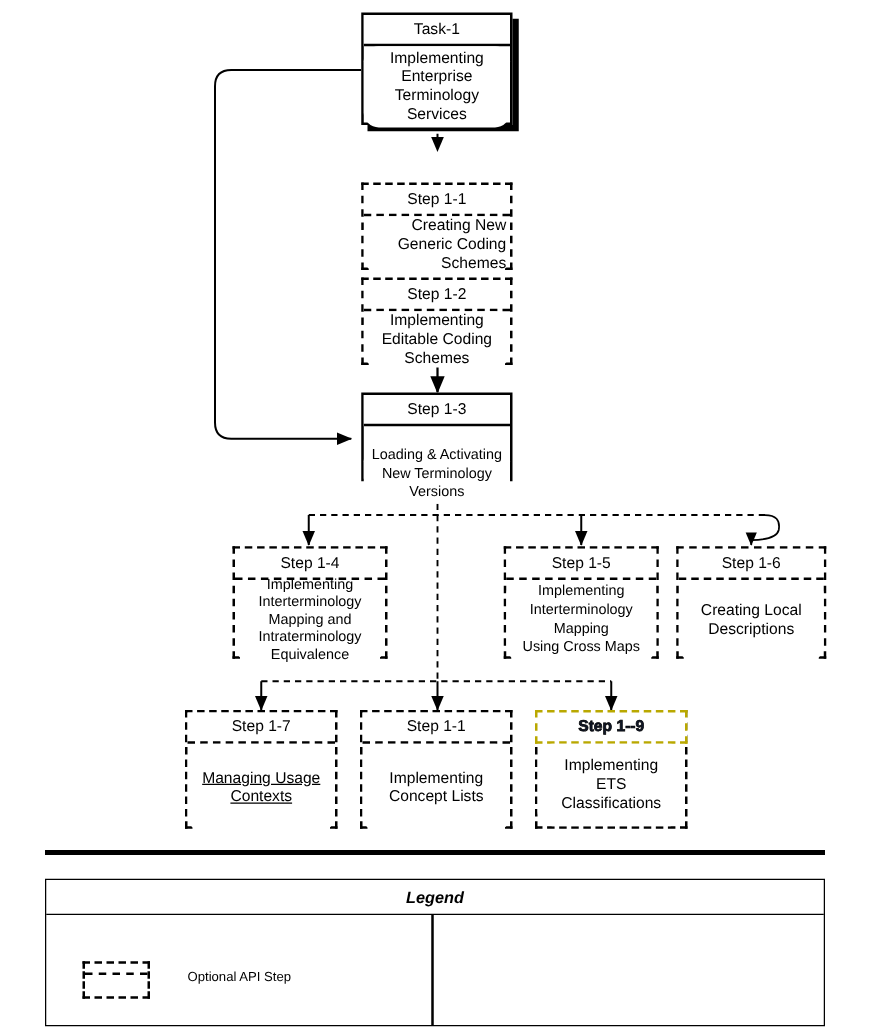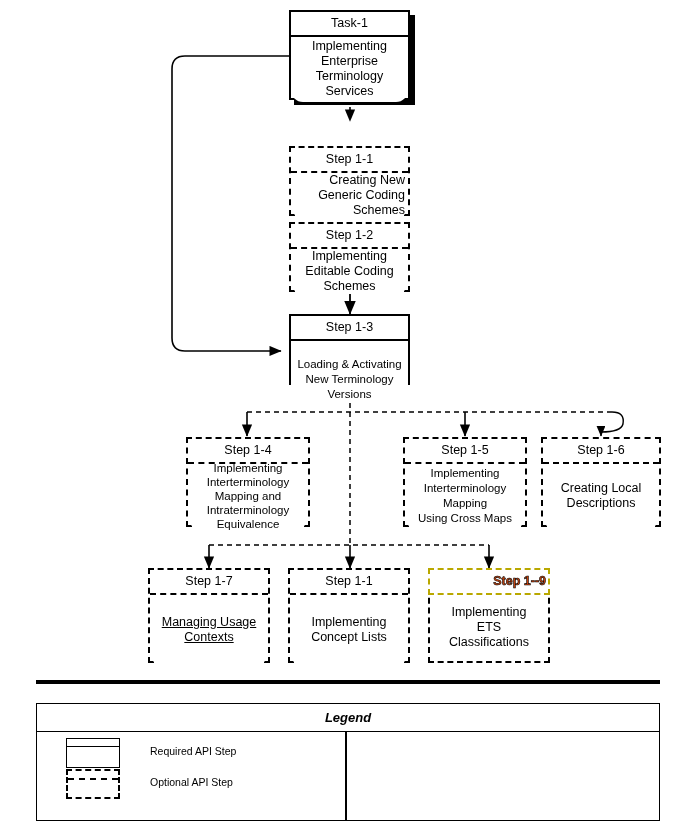--- a/index.html
+++ b/index.html
@@ -36,24 +36,23 @@
   .node.opt .hdr{border-bottom:2px dashed #000;}
 
   
   .node.task{box-shadow:5px 5px 0 0 #000;}
 
   
   .node.hl{border:2px dashed #000;}
   .node.hl .hdr{
     border:2px dashed #b9a800;border-bottom-color:#b9a800;
     margin:-2px -2px 0 -2px;width:calc(100% + 4px);
-    color:#c2410c;
+    color:#0f172a;
     -webkit-text-stroke:0.6px #000;
     font-weight:bold;
-    text-align:right;
   }
 
   
   #rule{position:absolute;left:36px;top:680px;width:624px;height:4px;background:#000;}
   #legend{
     position:absolute;left:36px;top:703px;width:624px;height:118px;
     border:1.5px solid #000;box-sizing:border-box;background:#fff;
   }
   #legend .lg-title{
     height:28px;line-height:28px;text-align:center;
@@ -197,26 +196,20 @@
     </div>
   </div>
 
   <div id="rule"></div>
 
   <div id="legend">
     <div class="lg-title">Legend</div>
     <div class="lg-body">
       <div class="lg-divider"></div>
 
-      <div class="lg-row r1">
-        <div class="lg-swatch solid">
-          <div class="cap"></div>
-        </div>
-        <div class="lg-label">Required API Step</div>
-      </div>
 
       <div class="lg-row r2">
         <div class="lg-swatch dash">
           <div class="cap"></div>
         </div>
         <div class="lg-label">Optional API Step</div>
       </div>
     </div>
   </div>
 

